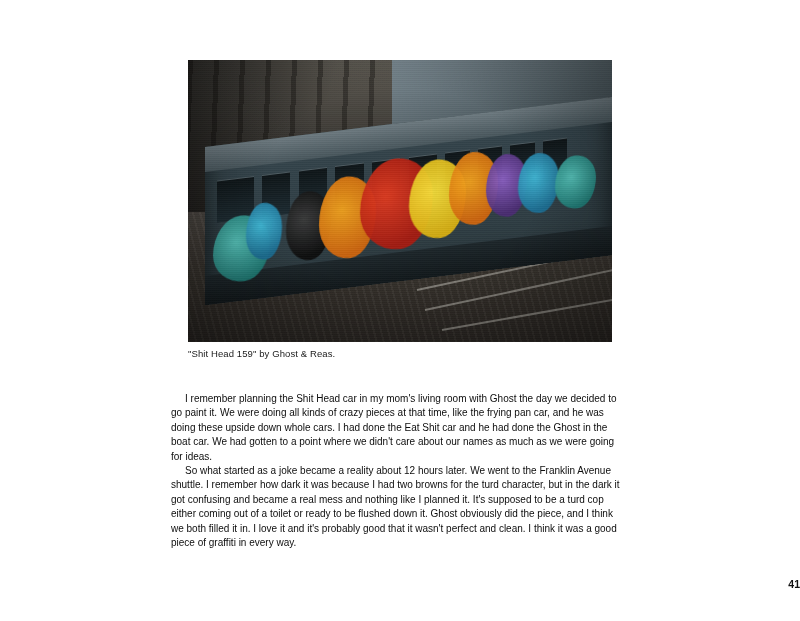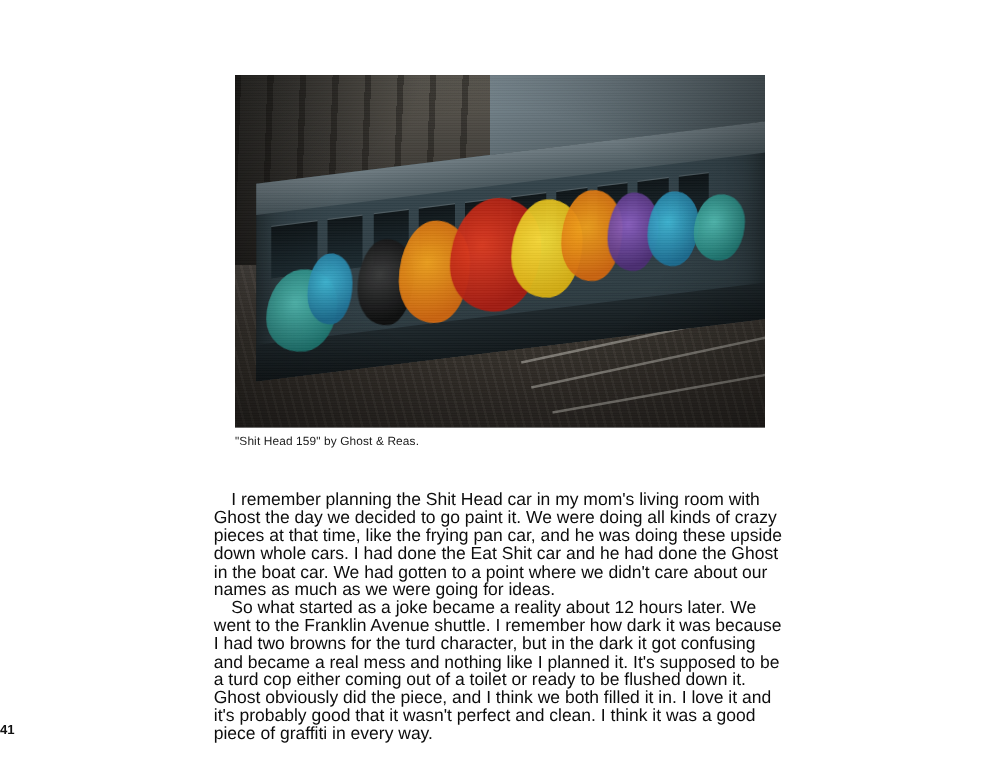--- a/index.html
+++ b/index.html
@@ -162,21 +162,21 @@
     color: #1a1a1a;
     letter-spacing: .1px;
   }
 
   
   .body-text {
     position: absolute;
     left: 171px;
     top: 392px;
     width: 455px;
-    font-size: 14px;
+    font-size: 10px;
     line-height: 14.4px;
     color: #0d0d0d;
     text-align: left;
   }
   .body-text p {
     margin: 0;
     text-indent: 14px;
   }
   .signature {
     text-align: right;
@@ -184,21 +184,21 @@
     text-indent: 0;
     padding-right: 62px;
   }
 
   
   .folio {
     position: absolute;
     left: 0;
     top: 578px;
     width: 800px;
-    text-align: left;
+    text-align: right;
     font-size: 10.5px;
     font-weight: bold;
     color: #111;
   }
 </style>
 </head>
 <body>
 
 <div class="page">
 

